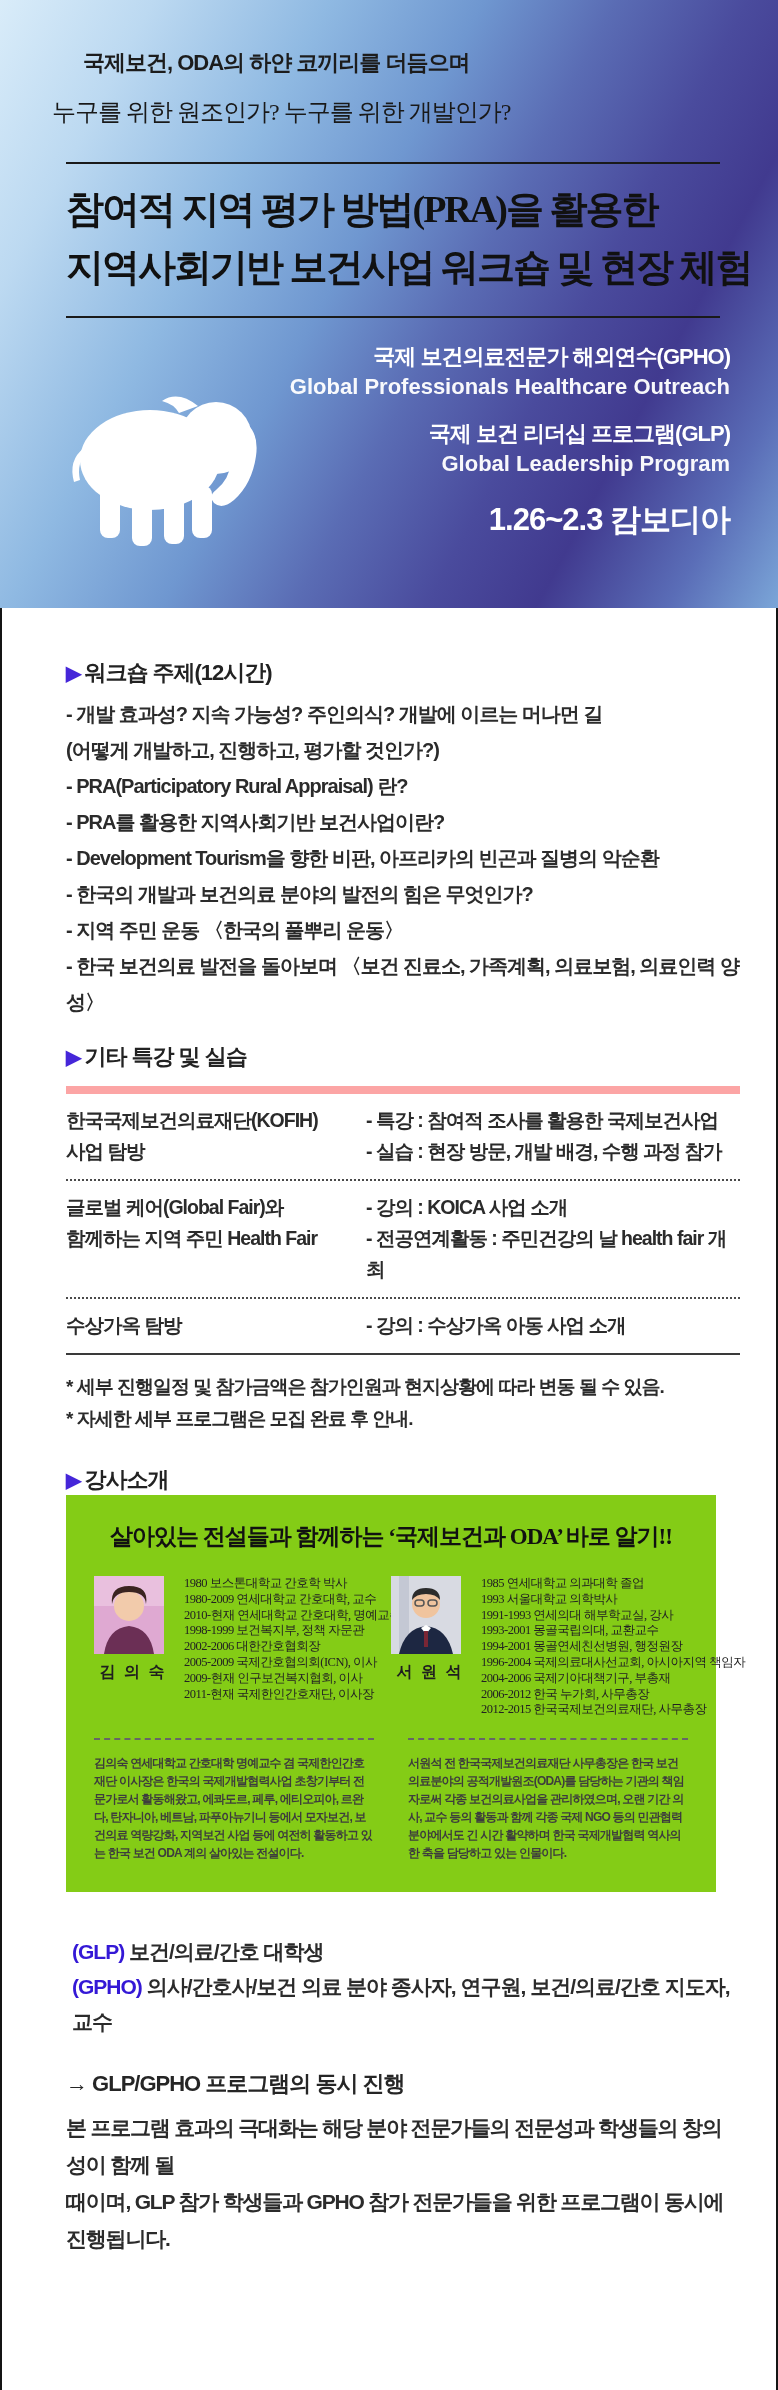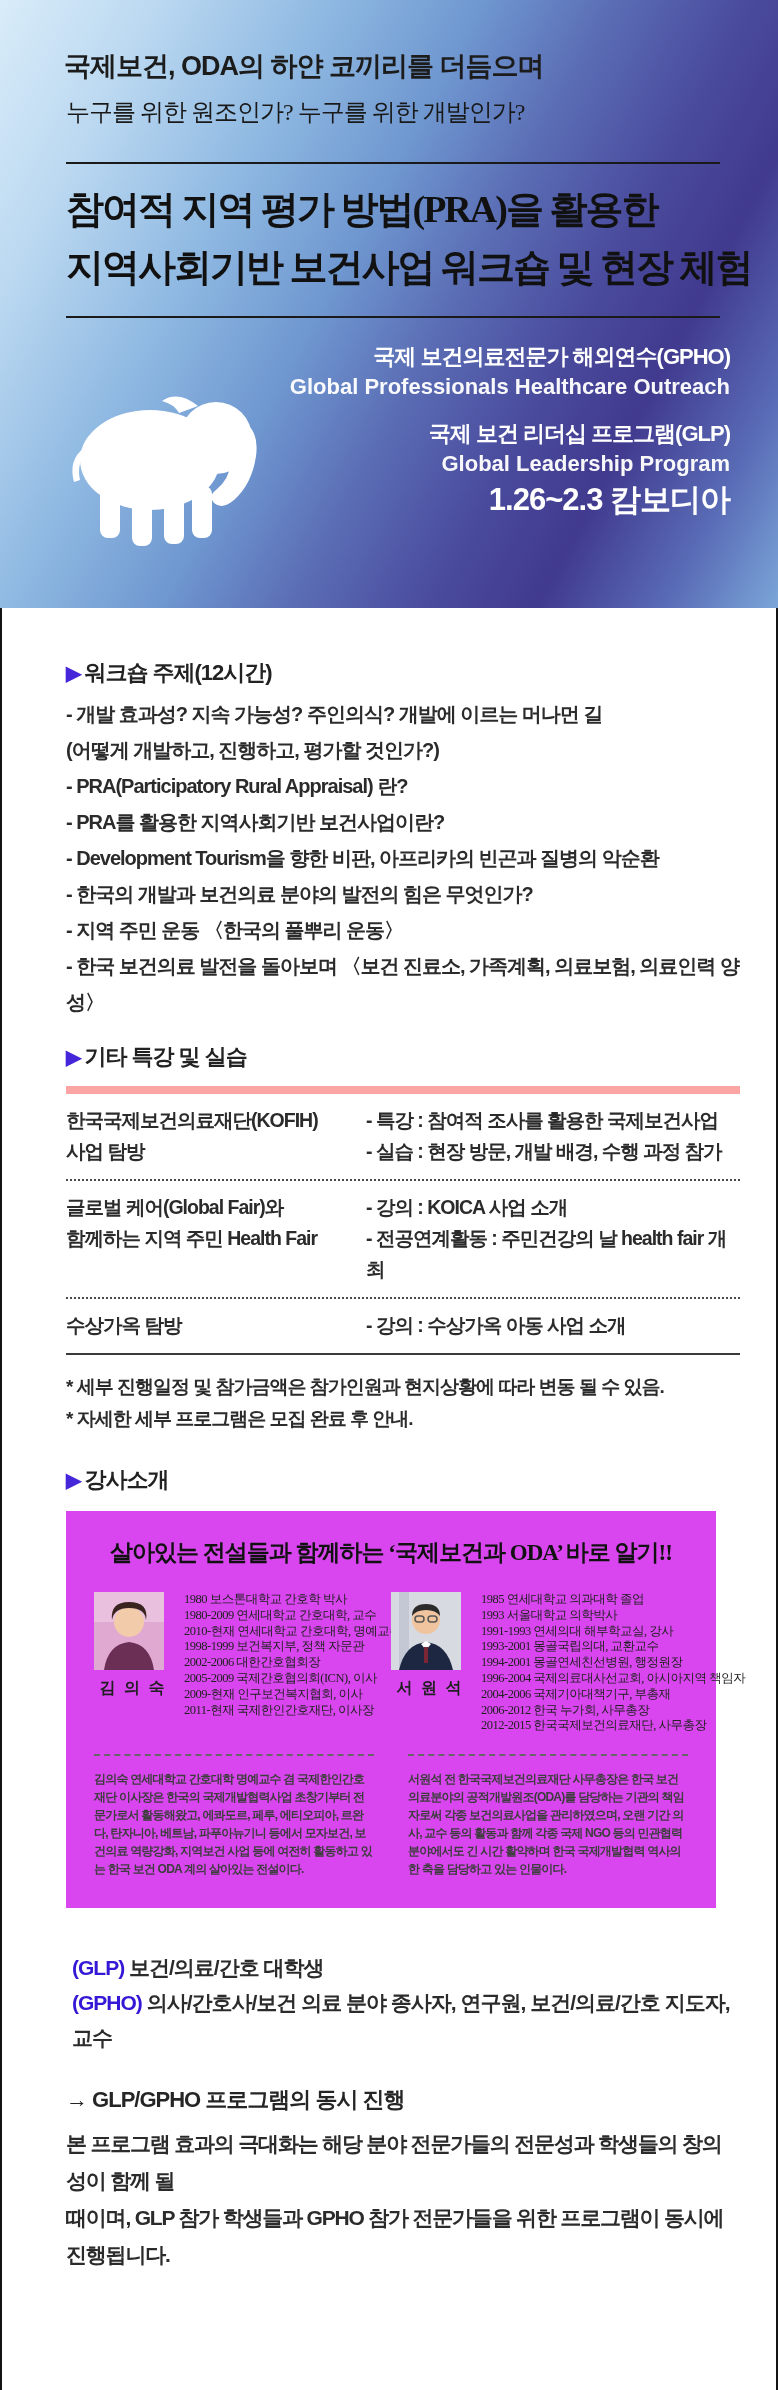--- a/index.html
+++ b/index.html
@@ -9,30 +9,30 @@
 
   
   .hero {
     position:relative; width:778px; height:608px; overflow:hidden;
     background:
       linear-gradient(118deg,
         #d9ecf9 0%, #bcd9f1 14%, #8fb9e2 30%, #6f97d0 44%,
         #5a6cb4 56%, #4a4b9d 68%, #413a8f 78%, #5a6db7 90%, #7ba6d8 100%);
   }
   .hero-inner { position:relative; height:100%; }
-  .kicker { position:absolute; left:64px; top:48px; font-size:27px; font-weight:bold; color:#1c1c1c; letter-spacing:-1px; }
-  .kicker-sub { position:absolute; left:66px; top:96px; font-size:24px; font-family:"Liberation Serif", serif; color:#191919; letter-spacing:-1px; }
+  .kicker { position:absolute; left:83px; top:48px; font-size:22px; font-weight:bold; color:#1c1c1c; letter-spacing:-1px; }
+  .kicker-sub { position:absolute; left:52px; top:96px; font-size:24px; font-family:"Liberation Serif", serif; color:#191919; letter-spacing:-1px; }
   .hero-hr { position:absolute; left:66px; width:654px; height:0; border-top:2px solid #1a1a1a; }
   .hr-a { top:162px; } .hr-b { top:316px; }
   .big-title { position:absolute; left:66px; top:180px; font-family:"Liberation Serif", serif; font-weight:bold; font-size:38px; line-height:58px; color:#111; letter-spacing:-2px; }
   .hero-right { position:absolute; right:48px; top:342px; text-align:right; color:#fff; }
   .prog-ko { font-size:22px; font-weight:bold; line-height:30px; letter-spacing:-1px; }
   .prog-en { font-size:22px; font-weight:bold; line-height:30px; opacity:.96; }
   .prog-gap { height:17px; }
-  .date-loc { font-size:31px; font-weight:bold; letter-spacing:-1px; }
+  .date-loc { margin-top:20px; font-size:31px; font-weight:bold; letter-spacing:-1px; }
   .elephant { position:absolute; left:58px; top:368px; width:220px; height:205px; }
 
   
   .sheet {
     position:relative; width:778px; height:2290px; background:#fff;
     border-left:2px solid #141414; border-right:2px solid #141414; border-bottom:2px solid #141414;
     padding:50px 36px 0 64px; overflow:hidden;
   }
   .worldmap { position:absolute; left:0; bottom:0; width:778px; height:360px; z-index:0; }
   .content { position:relative; z-index:1; }
@@ -47,21 +47,21 @@
   .xtable { margin-top:14px; border-top:8px solid #fca5a5; border-bottom:2px solid #3a3a3a; }
   .xrow { display:flex; padding:11px 0 12px 0; }
   .xrow + .xrow { border-top:2px dotted #4a4a4a; }
   .xleft { width:300px; flex:none; }
   .xright { flex:1; }
   .xleft div, .xright div { font-size:19.5px; font-weight:bold; line-height:31px; color:#2b2b2b; letter-spacing:-1px; }
   .notes { margin-top:16px; }
   .notes div { font-size:19px; font-weight:bold; line-height:32px; color:#2b2b2b; letter-spacing:-1px; }
 
   .inst-sec { margin-top:30px; }
-  .inst-box { margin-top:16px; background:#d946ef; width:650px; padding:26px 28px 30px 28px; }
+  .inst-box { margin-top:0; background:#84cc16; width:650px; padding:26px 28px 30px 28px; }
   .inst-title { text-align:center; font-family:"Liberation Serif", serif; font-weight:bold; font-size:23px; letter-spacing:-1px; color:#111; }
   .inst-cols { display:flex; margin-top:24px; }
   .inst-col { width:50%; display:flex; }
   .pcell { width:78px; flex:none; margin-right:12px; text-align:center; }
   .photo { width:70px; height:78px; display:block; }
   .pname { margin-top:8px; font-size:16px; font-weight:bold; letter-spacing:2px; color:#1f1f1f; white-space:nowrap; }
   .career div { font-family:"Liberation Serif", serif; font-size:12.5px; line-height:15.8px; color:#222; white-space:nowrap; letter-spacing:-0.5px; }
   .inst-divs { display:flex; margin-top:20px; }
   .inst-divs span { display:block; width:280px; border-top:2px dashed #666; }
   .inst-divs span + span { margin-left:34px; }

